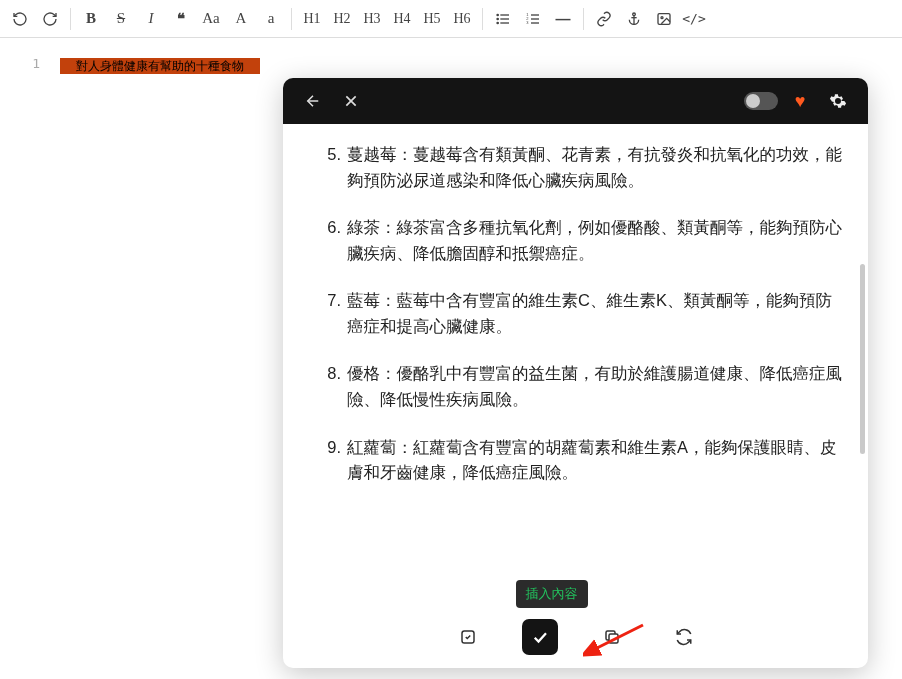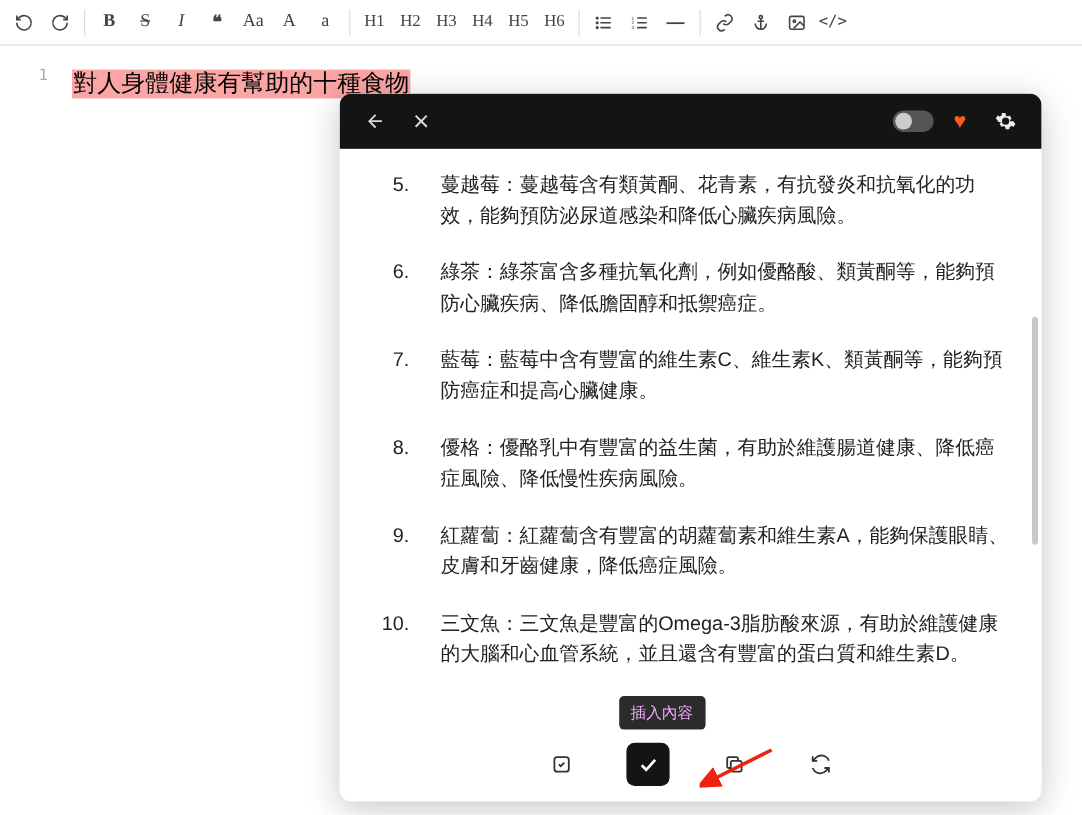--- a/index.html
+++ b/index.html
@@ -56,23 +56,23 @@
   padding-right: 20px;
   color: #aaa;
   font-size: 13px;
   font-family: Consolas, monospace;
 }
 .content {
   flex: 1;
   padding-right: 20px;
 }
 .sel {
-  background: #fca5a5;
-  font-size: 20px;
-  padding: 1px 1px;
+  background: #c2410c;
+  font-size: 12px;
+  padding: 1px 16px;
 }
 
 
 .popup {
   position: absolute;
   left: 283px;
   top: 78px;
   width: 585px;
   height: 590px;
   background: #fff;
@@ -138,21 +138,21 @@
   font-size: 16.5px;
   line-height: 1.55;
   color: #222;
 }
 .li-num {
   width: 46px;
   text-align: right;
   padding-right: 6px;
   flex-shrink: 0;
 }
-.li-txt { flex: 1; margin-left: 20px; }
+.li-txt { flex: 1; }
 
 .scrollbar {
   position: absolute;
   right: 3px;
   top: 140px;
   width: 5px;
   height: 190px;
   background: #c9c9c9;
   border-radius: 3px;
 }
@@ -179,21 +179,21 @@
 .ftr-btn.dark {
   background: #141414;
   color: #fff;
 }
 .tooltip {
   position: absolute;
   top: -26px;
   left: 50%;
   transform: translateX(-50%);
   background: #2b2b2b;
-  color: #f0abfc;
+  color: #22c55e;
   font-size: 13px;
   padding: 5px 10px;
   border-radius: 4px;
   white-space: nowrap;
   margin-left: -24px;
 }
 
 
 .arrow {
   position: absolute;
@@ -328,24 +328,20 @@
           <span class="li-txt">藍莓：藍莓中含有豐富的維生素C、維生素K、類黃酮等，能夠預防癌症和提高心臟健康。</span>
         </li>
       <li>
           <span class="li-num">8.</span>
           <span class="li-txt">優格：優酪乳中有豐富的益生菌，有助於維護腸道健康、降低癌症風險、降低慢性疾病風險。</span>
         </li>
       <li>
           <span class="li-num">9.</span>
           <span class="li-txt">紅蘿蔔：紅蘿蔔含有豐富的胡蘿蔔素和維生素A，能夠保護眼睛、皮膚和牙齒健康，降低癌症風險。</span>
         </li>
-      <li>
-          <span class="li-num">10.</span>
-          <span class="li-txt">三文魚：三文魚是豐富的Omega-3脂肪酸來源，有助於維護健康的大腦和心血管系統，並且還含有豐富的蛋白質和維生素D。</span>
-        </li>
     </ol>
     <div class="scrollbar"></div>
   </div>
 
   <div class="popup-ftr">
     <div class="tooltip">插入內容</div>
     <div class="ftr-btn">
         <svg width="18" height="18" viewBox="0 0 24 24" fill="none" stroke="#333" stroke-width="2">
           <rect x="4" y="4" width="16" height="16" rx="3"></rect>
           <polyline points="9 12 11 14 15 10"></polyline>

